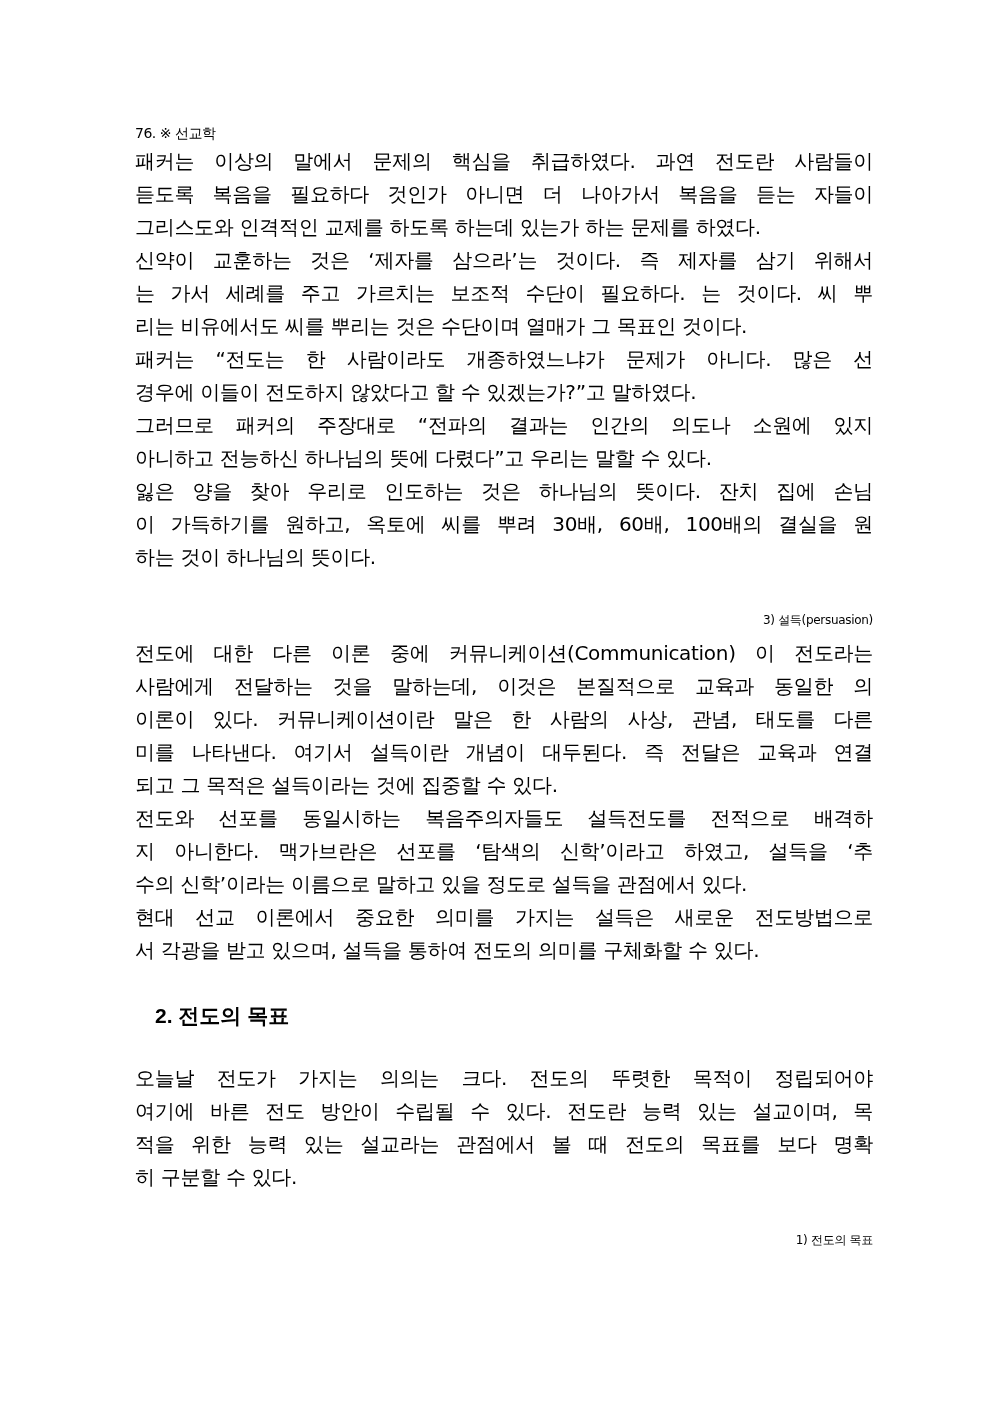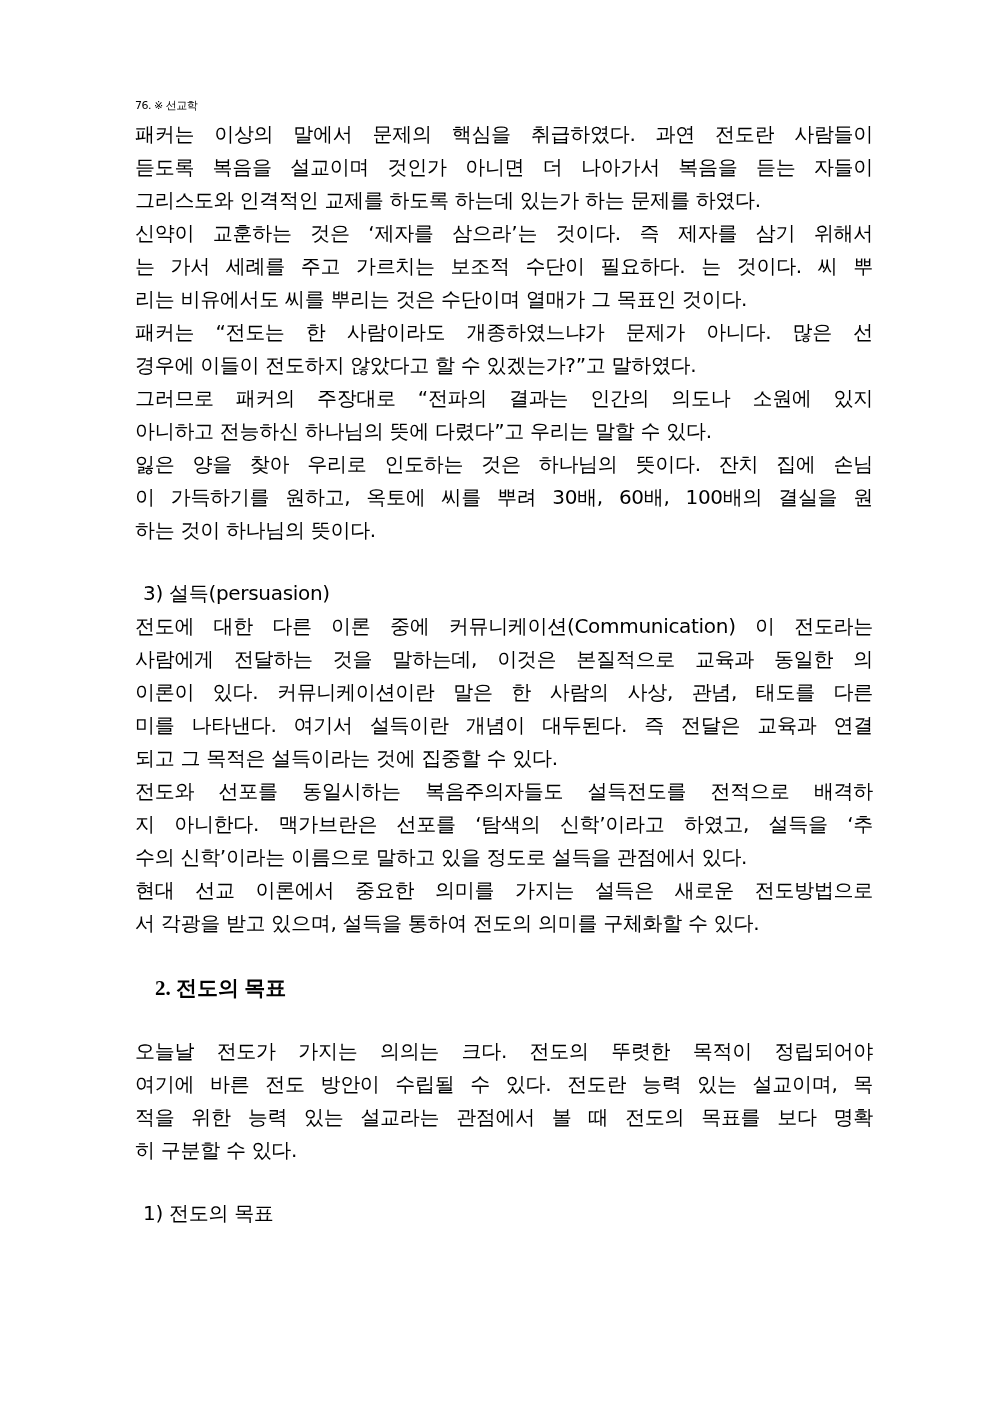--- a/index.html
+++ b/index.html
@@ -15,69 +15,71 @@
       color: #000000;
       font-family: "DejaVu Sans", sans-serif;
     }
     .page {
       position: absolute;
       left: 135px;
       top: 96px;
       width: 738px;
     }
     .header {
-      font-size: 11px;
+      font-size: 14px;
       line-height: 20px;
       height: 22px;
       letter-spacing: -0.5px;
+      margin-top: 27px;
     }
     .line {
       font-size: 20px;
       line-height: 33px;
       height: 33px;
       white-space: nowrap;
       text-align: justify;
       text-align-last: justify;
       letter-spacing: -0.3px;
     }
     .line.last {
       text-align-last: left;
     }
     .sub-heading {
-      font-size: 20px;
+      font-size: 12px;
       line-height: 33px;
       height: 33px;
       white-space: nowrap;
       padding-left: 8px;
       letter-spacing: -0.3px;
+      text-align: right;
     }
     .section-heading {
       font-size: 21px;
       font-weight: bold;
       line-height: 33px;
       height: 33px;
       padding-left: 20px;
-      font-family: Liberation Serif, serif;
+      font-family: Liberation Sans, sans-serif;
     }
     .gap { height: 30px; }
     .gap-lg { height: 32px; }
   </style>
 </head>
 <body>
 
 <div class="page">
 
   <div class="header">
     <span>76.</span>
     <span>※ 선교학</span>
   </div>
 
   <div>
     <div class="line"> 패커는 이상의 말에서 문제의 핵심을 취급하였다. 과연 전도란 사람들이</div>
-    <div class="line">듣도록 복음을 설교이며 것인가 아니면 더 나아가서 복음을 듣는 자들이</div>
+    <div class="line">듣도록 복음을 필요하다 것인가 아니면 더 나아가서 복음을 듣는 자들이</div>
     <div class="line last">그리스도와 인격적인 교제를 하도록 하는데 있는가 하는 문제를 하였다.</div>
   </div>
 
   <div>
     <div class="line"> 신약이 교훈하는 것은 ‘제자를 삼으라’는 것이다. 즉 제자를 삼기 위해서</div>
     <div class="line">는 가서 세례를 주고 가르치는 보조적 수단이 필요하다. 는 것이다. 씨 뿌</div>
     <div class="line last">리는 비유에서도 씨를 뿌리는 것은 수단이며 열매가 그 목표인 것이다.</div>
   </div>
 
   <div>

